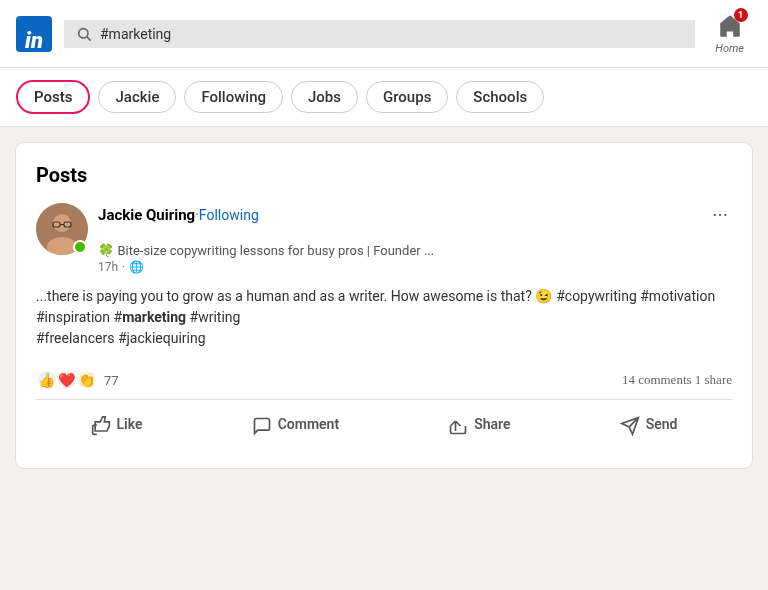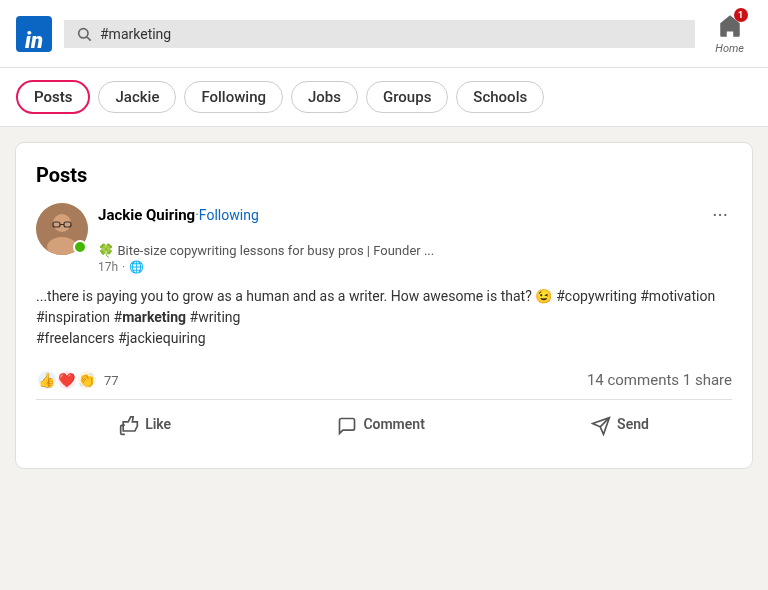--- a/index.html
+++ b/index.html
@@ -257,22 +257,23 @@
       border: 2px solid #fff;
       margin-left: -4px;
     }
     .emoji-bubble:first-child { margin-left: 0; }
     .reaction-count {
       font-size: 13px;
       color: #666;
       margin-left: 4px;
     }
     .comments-shares {
-      font-size: 15px;
-      color: #666;
+      font-size: 13px;
+      color: #666;
+      font-family: Liberation Serif, serif;
     }
 
     
     .action-buttons {
       display: flex;
       align-items: center;
       justify-content: space-around;
       padding: 4px 0 0;
     }
     .action-btn {
@@ -392,20 +393,29 @@
         <span class="action-icon">
           <svg width="20" height="20" viewBox="0 0 24 24" fill="none" stroke="#555" stroke-width="2">
             <path d="M21 15a2 2 0 01-2 2H7l-4 4V5a2 2 0 012-2h14a2 2 0 012 2z"></path>
           </svg>
         </span>
         <span>Comment</span>
       </div>
       <div class="action-btn">
         <span class="action-icon">
           <svg width="20" height="20" viewBox="0 0 24 24" fill="none" stroke="#555" stroke-width="2">
+            <path d="M3 12l6-6m0 0l6 6m-6-6v12"></path>
+            <path d="M21 12v7a2 2 0 01-2 2H5a2 2 0 01-2-2v-7"></path>
+          </svg>
+        </span>
+        <span>Share</span>
+      </div>
+      <div class="action-btn">
+        <span class="action-icon">
+          <svg width="20" height="20" viewBox="0 0 24 24" fill="none" stroke="#555" stroke-width="2">
             <line x1="22" y1="2" x2="11" y2="13"></line>
             <polygon points="22 2 15 22 11 13 2 9 22 2"></polygon>
           </svg>
         </span>
         <span>Send</span>
       </div>
     </div>
   </div>
 </div>
 

